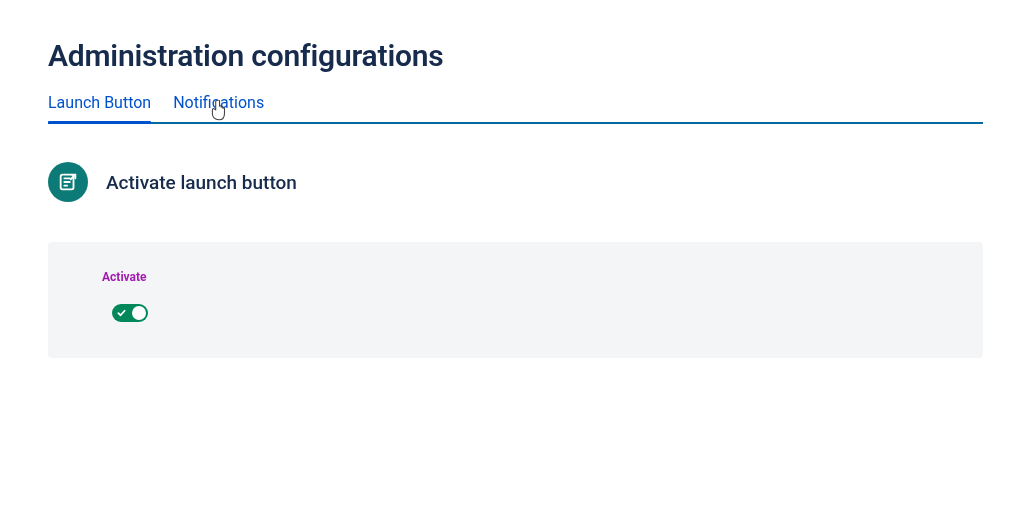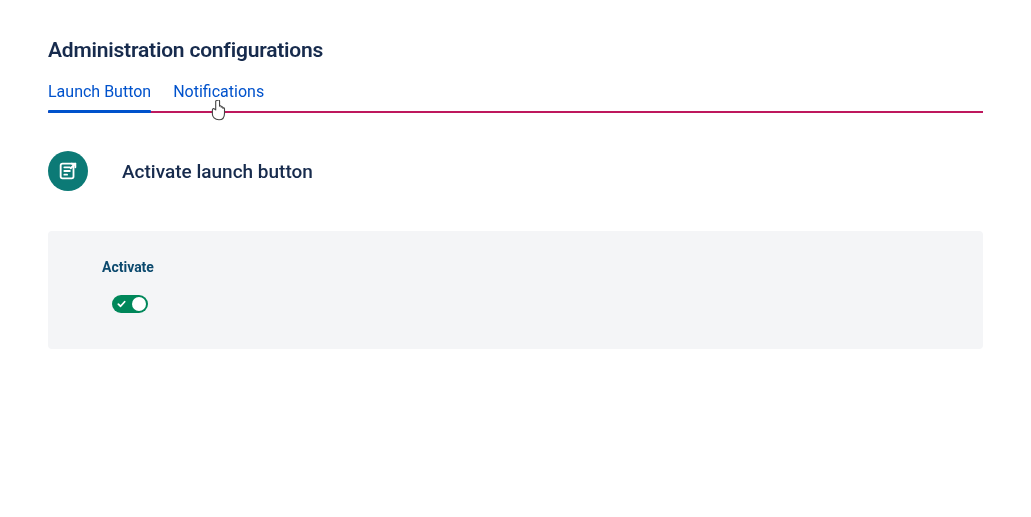--- a/index.html
+++ b/index.html
@@ -8,30 +8,30 @@
       background: #ffffff;
       color: #172B4D;
       width: 1031px;
       height: 517px;
       position: relative;
     }
     .page {
       padding: 38px 48px 0 48px;
     }
     .page-title {
-      font-size: 21px;
+      font-size: 30px;
       font-weight: 600;
       color: #172B4D;
       margin-bottom: 20px;
       letter-spacing: -0.2px;
     }
     .tabs {
       display: flex;
       gap: 22px;
-      border-bottom: 2px solid #be185d;
+      border-bottom: 2px solid #0369a1;
       position: relative;
     }
     .tab {
       padding: 0 0 10px 0;
       font-size: 16px;
       color: #0052CC;
       cursor: pointer;
       position: relative;
     }
     .tab.active::after {
@@ -40,21 +40,21 @@
       left: 0;
       right: 0;
       bottom: -2px;
       height: 3px;
       background: #0052CC;
       border-radius: 1px;
     }
     .section-header {
       display: flex;
       align-items: center;
-      gap: 34px;
+      gap: 18px;
       margin-top: 38px;
     }
     .icon-circle {
       width: 40px;
       height: 40px;
       border-radius: 50%;
       background: #0C7A76;
       display: flex;
       align-items: center;
       justify-content: center;
@@ -69,23 +69,23 @@
       font-weight: 500;
       color: #172B4D;
     }
     .card {
       margin-top: 40px;
       background: #F4F5F7;
       border-radius: 4px;
       padding: 28px 50px 32px 54px;
     }
     .card-title {
-      font-size: 14px;
+      font-size: 12px;
       font-weight: 700;
-      color: #0c4a6e;
+      color: #a21caf;
       margin-bottom: 20px;
     }
     .card-text {
       font-size: 16px;
       line-height: 1.7;
       color: #42526E;
       margin-bottom: 24px;
     }
     .toggle {
       width: 36px;

